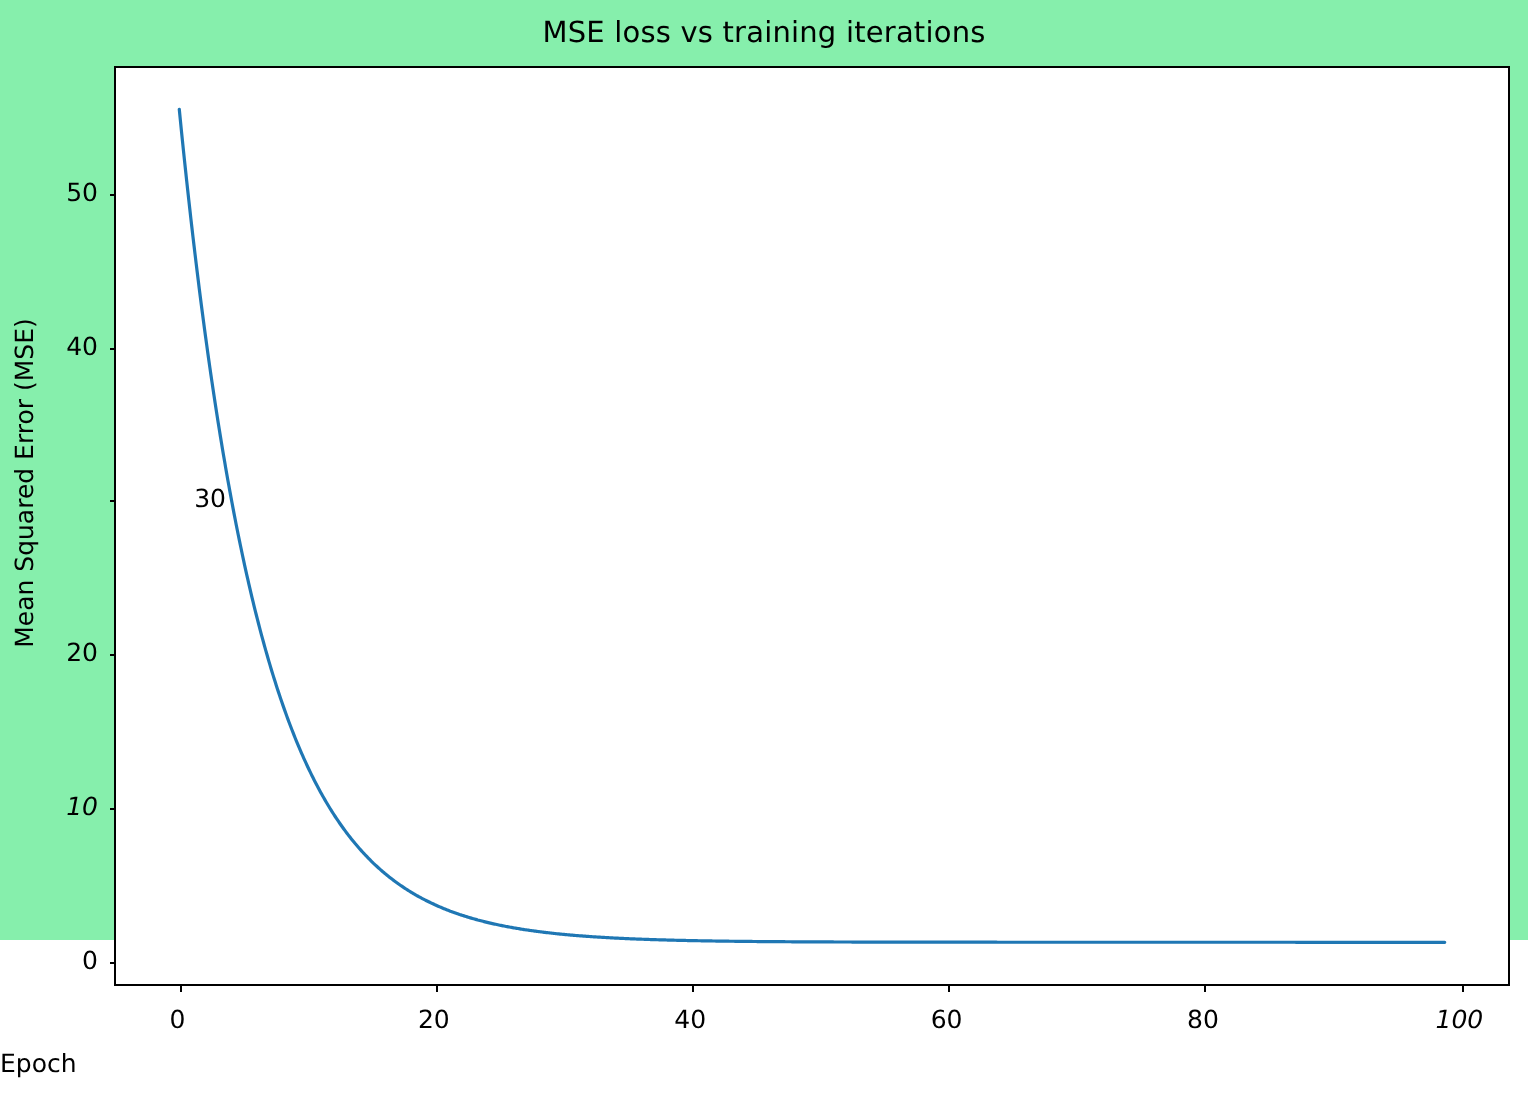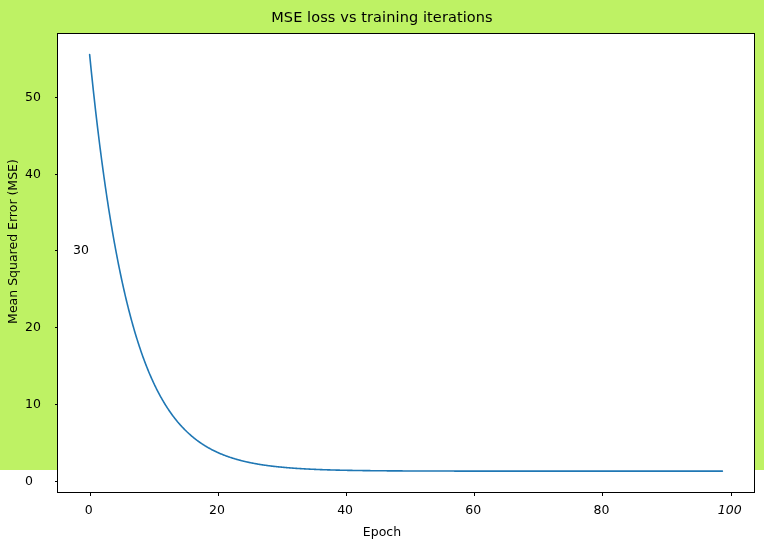--- a/index.html
+++ b/index.html
@@ -12,21 +12,21 @@
     width: 764px;
     height: 547px;
     font-family: "DejaVu Sans", sans-serif;
     color: #000000;
     overflow: hidden;
   }
   #figure {
     position: relative;
     width: 764px;
     height: 470px;
-    background: #bef264;
+    background: #86efac;
   }
   #chart-title {
     position: absolute;
     left: 0;
     top: 9px;
     width: 764px;
     text-align: center;
     font-size: 14.5px;
     color: #000000;
     letter-spacing: 0.1px;
@@ -50,23 +50,22 @@
     height: 100%;
     display: block;
   }
   .tick-label {
     position: absolute;
     font-size: 12.5px;
     color: #000000;
     white-space: nowrap;
   }
   .ytick-label {
-    text-align: left;
+    text-align: right;
     transform: translateY(-50%);
-    margin-left: 25px;
   }
   .xtick-label {
     text-align: center;
     transform: translateX(-50%);
   }
   .tick-mark {
     position: absolute;
     background: #000000;
   }
   .ytick-mark {
@@ -77,21 +76,20 @@
   .xtick-mark {
     height: 3.5px;
     width: 1px;
     top: 100%;
   }
   #xlabel {
     position: absolute;
     left: 0;
     top: 524px;
     width: 764px;
-    text-align: center;
     font-size: 12.5px;
     color: #000000;
   }
   #ylabel {
     position: absolute;
     left: -108px;
     top: 234px;
     width: 240px;
     text-align: center;
     font-size: 12.5px;
@@ -126,23 +124,23 @@
         <div class="tick-mark xtick-mark" style="left: 159.918px;"></div>
         <div class="tick-mark xtick-mark" style="left: 288.109px;"></div>
         <div class="tick-mark xtick-mark" style="left: 416.3px;"></div>
         <div class="tick-mark xtick-mark" style="left: 544.491px;"></div>
         <div class="tick-mark xtick-mark" style="left: 672.682px;"></div>
       </div>
   </div>
 
   <div id="ytick-labels">
       <div class="tick-label ytick-label" style="top: 479.721px; left: 0px; width: 49px;">0</div>
-      <div class="tick-label ytick-label" style="top: 402.965px; left: 0px; width: 49px;">10</div>
+      <div class="tick-label ytick-label" style="top: 402.965px; left: 0px; width: 49px; font-style: italic;">10</div>
       <div class="tick-label ytick-label" style="top: 326.209px; left: 0px; width: 49px;">20</div>
-      <div class="tick-label ytick-label" style="top: 249.453px; left: 0px; width: 49px; padding-left: 48px;">30</div>
+      <div class="tick-label ytick-label" style="top: 249.453px; left: 16px; width: 49px; padding-left: 48px;">30</div>
       <div class="tick-label ytick-label" style="top: 172.696px; left: 0px; width: 49px;">40</div>
       <div class="tick-label ytick-label" style="top: 95.9401px; left: 0px; width: 49px;">50</div>
     </div>
   <div id="xtick-labels">
       <div class="tick-label xtick-label" style="left: 88.7273px; top: 502px;">0</div>
       <div class="tick-label xtick-label" style="left: 216.918px; top: 502px;">20</div>
       <div class="tick-label xtick-label" style="left: 345.109px; top: 502px;">40</div>
       <div class="tick-label xtick-label" style="left: 473.3px; top: 502px;">60</div>
       <div class="tick-label xtick-label" style="left: 601.491px; top: 502px; text-align: right;">80</div>
       <div class="tick-label xtick-label" style="left: 729.682px; top: 502px; font-style: italic;">100</div>

